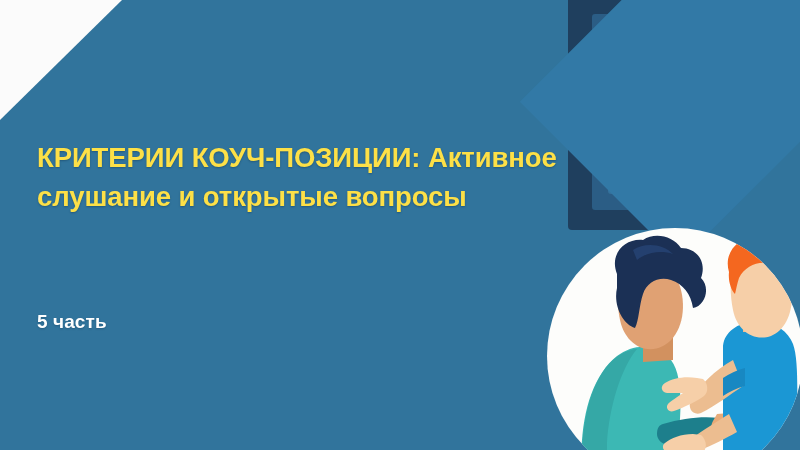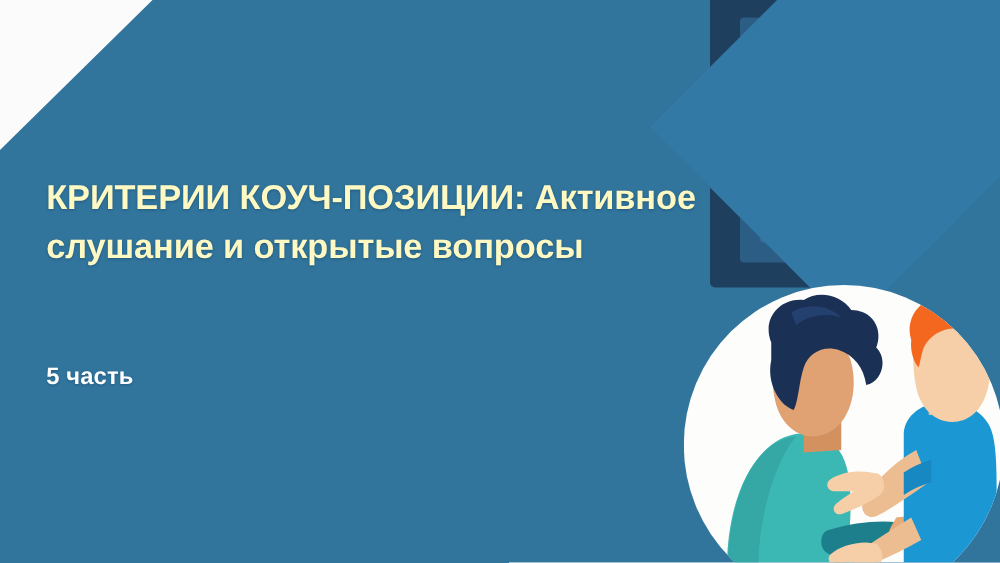--- a/index.html
+++ b/index.html
@@ -92,31 +92,31 @@
   
   .text-block {
     position: absolute;
     left: 37px;
     top: 138px;
     width: 580px;
     z-index: 30;
   }
   .slide-title {
     margin: 0;
-    color: #fef9c3;
+    color: #fde047;
     font-size: 27.5px;
     font-weight: bold;
     line-height: 1.42;
     letter-spacing: -0.1px;
     text-shadow: 0 1px 2px rgba(10,40,65,0.35);
   }
   .slide-subtitle {
     position: absolute;
     left: 37px;
-    top: 291px;
+    top: 311px;
     margin: 0;
     color: #ffffff;
     font-size: 19px;
     font-weight: bold;
     letter-spacing: 0.1px;
     z-index: 30;
     text-shadow: 0 1px 2px rgba(10,40,65,0.30);
   }
 
   

